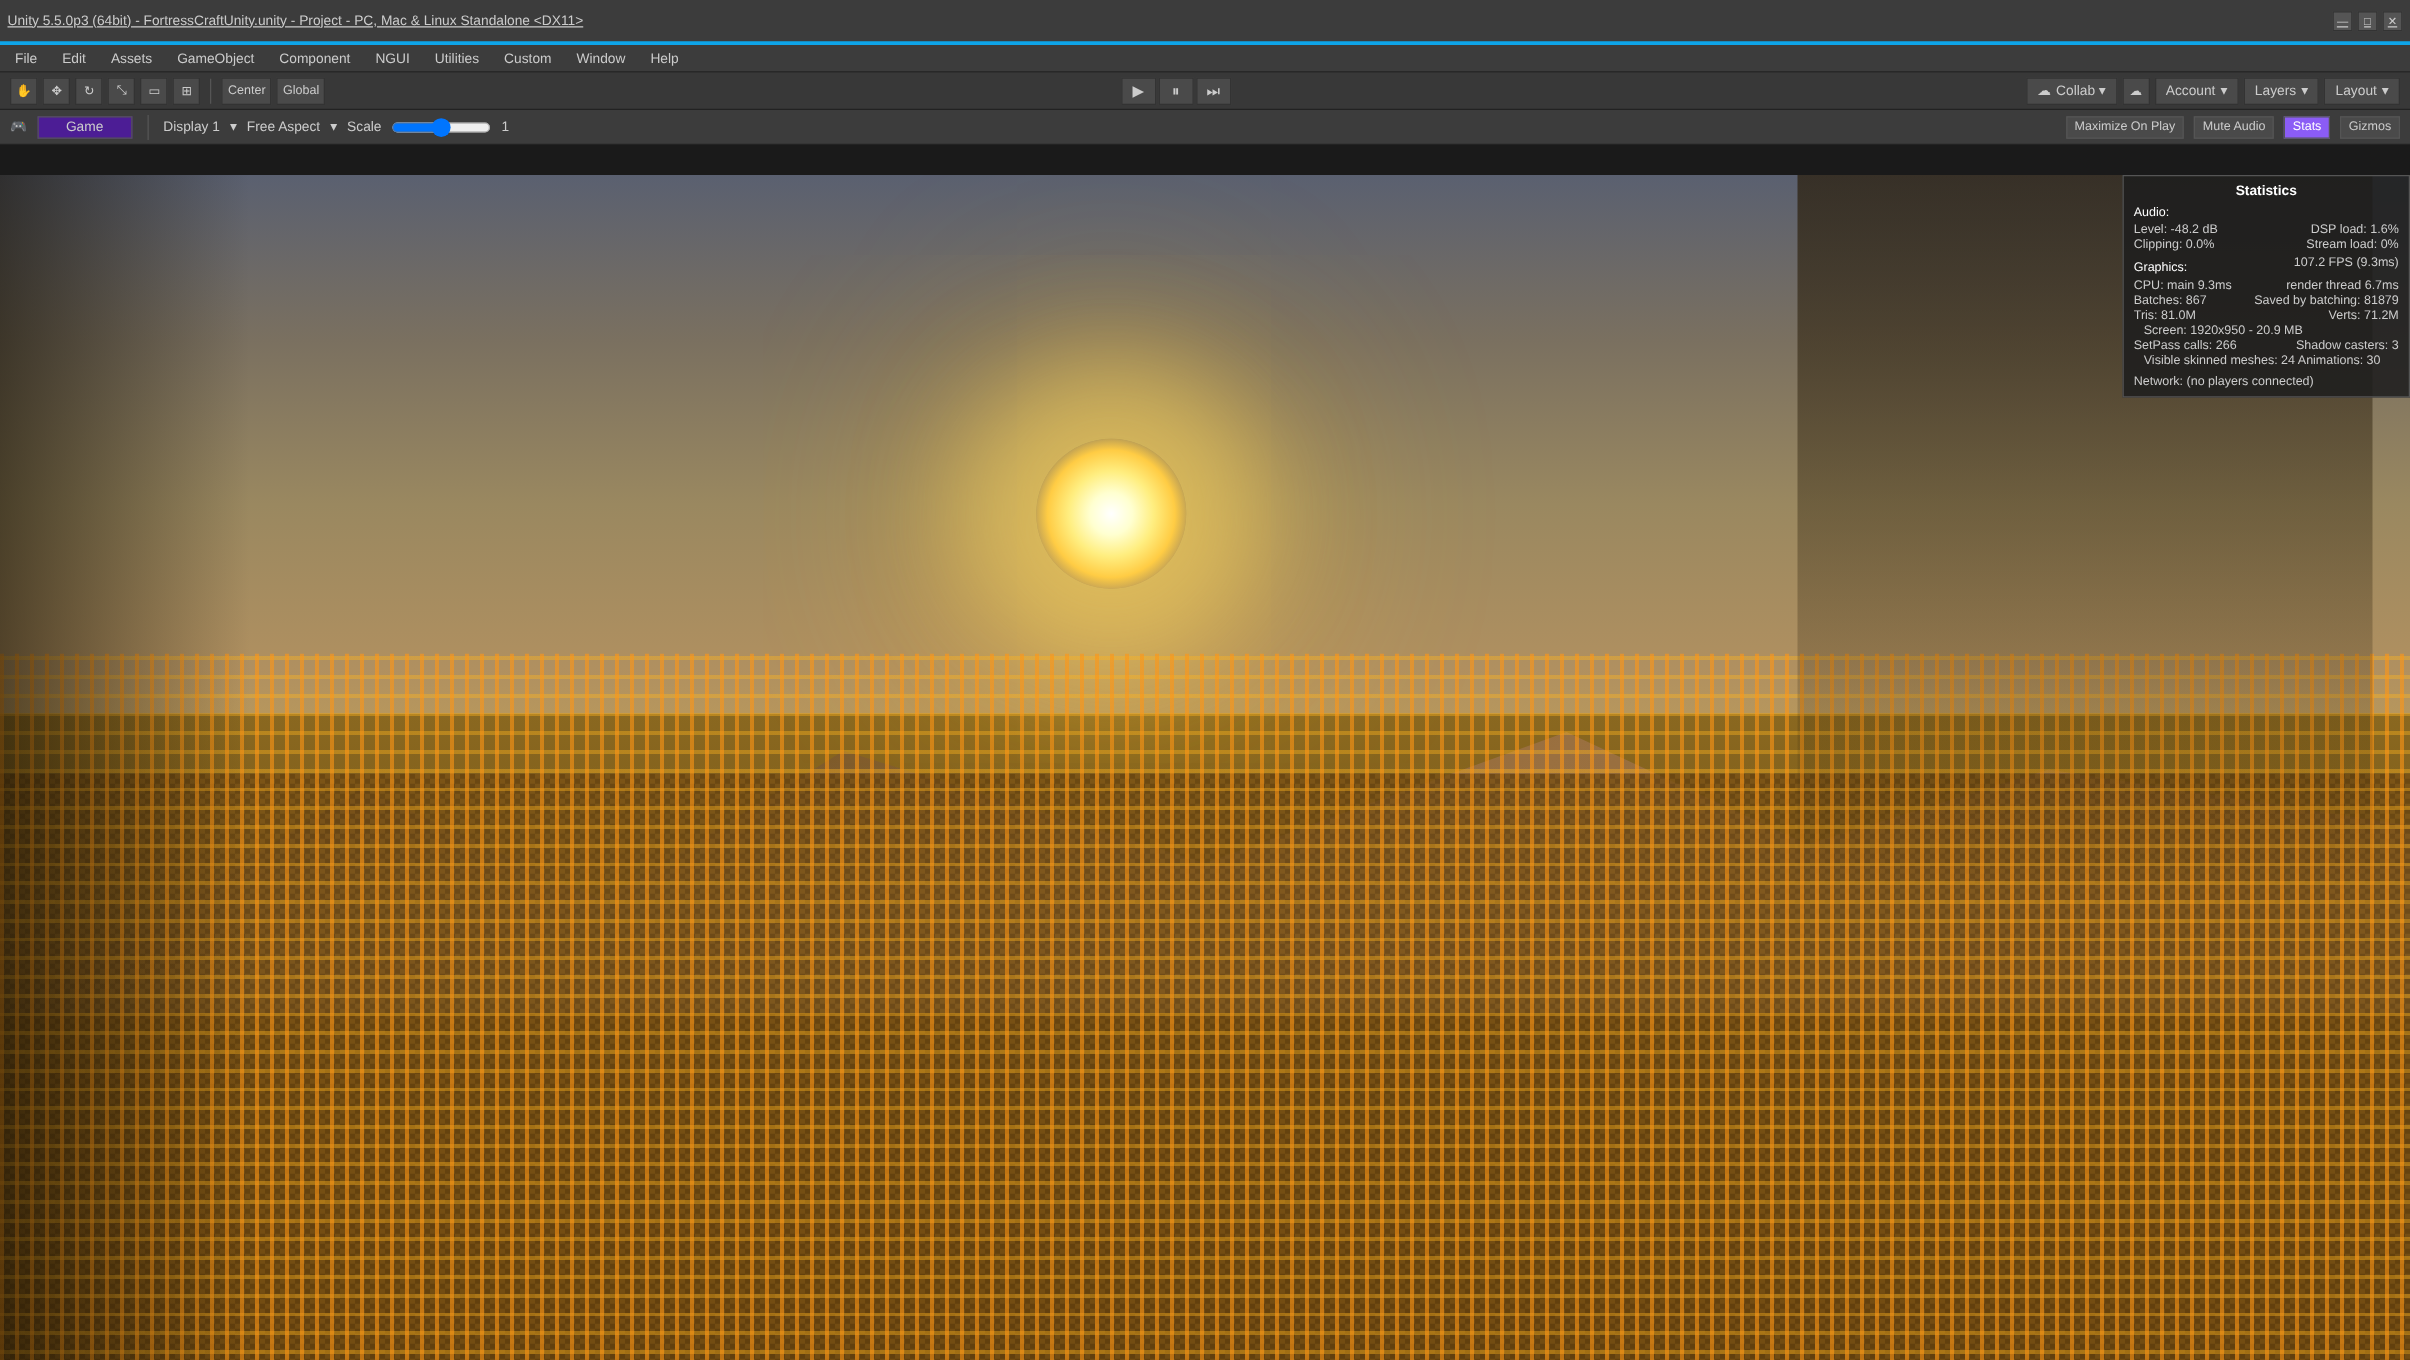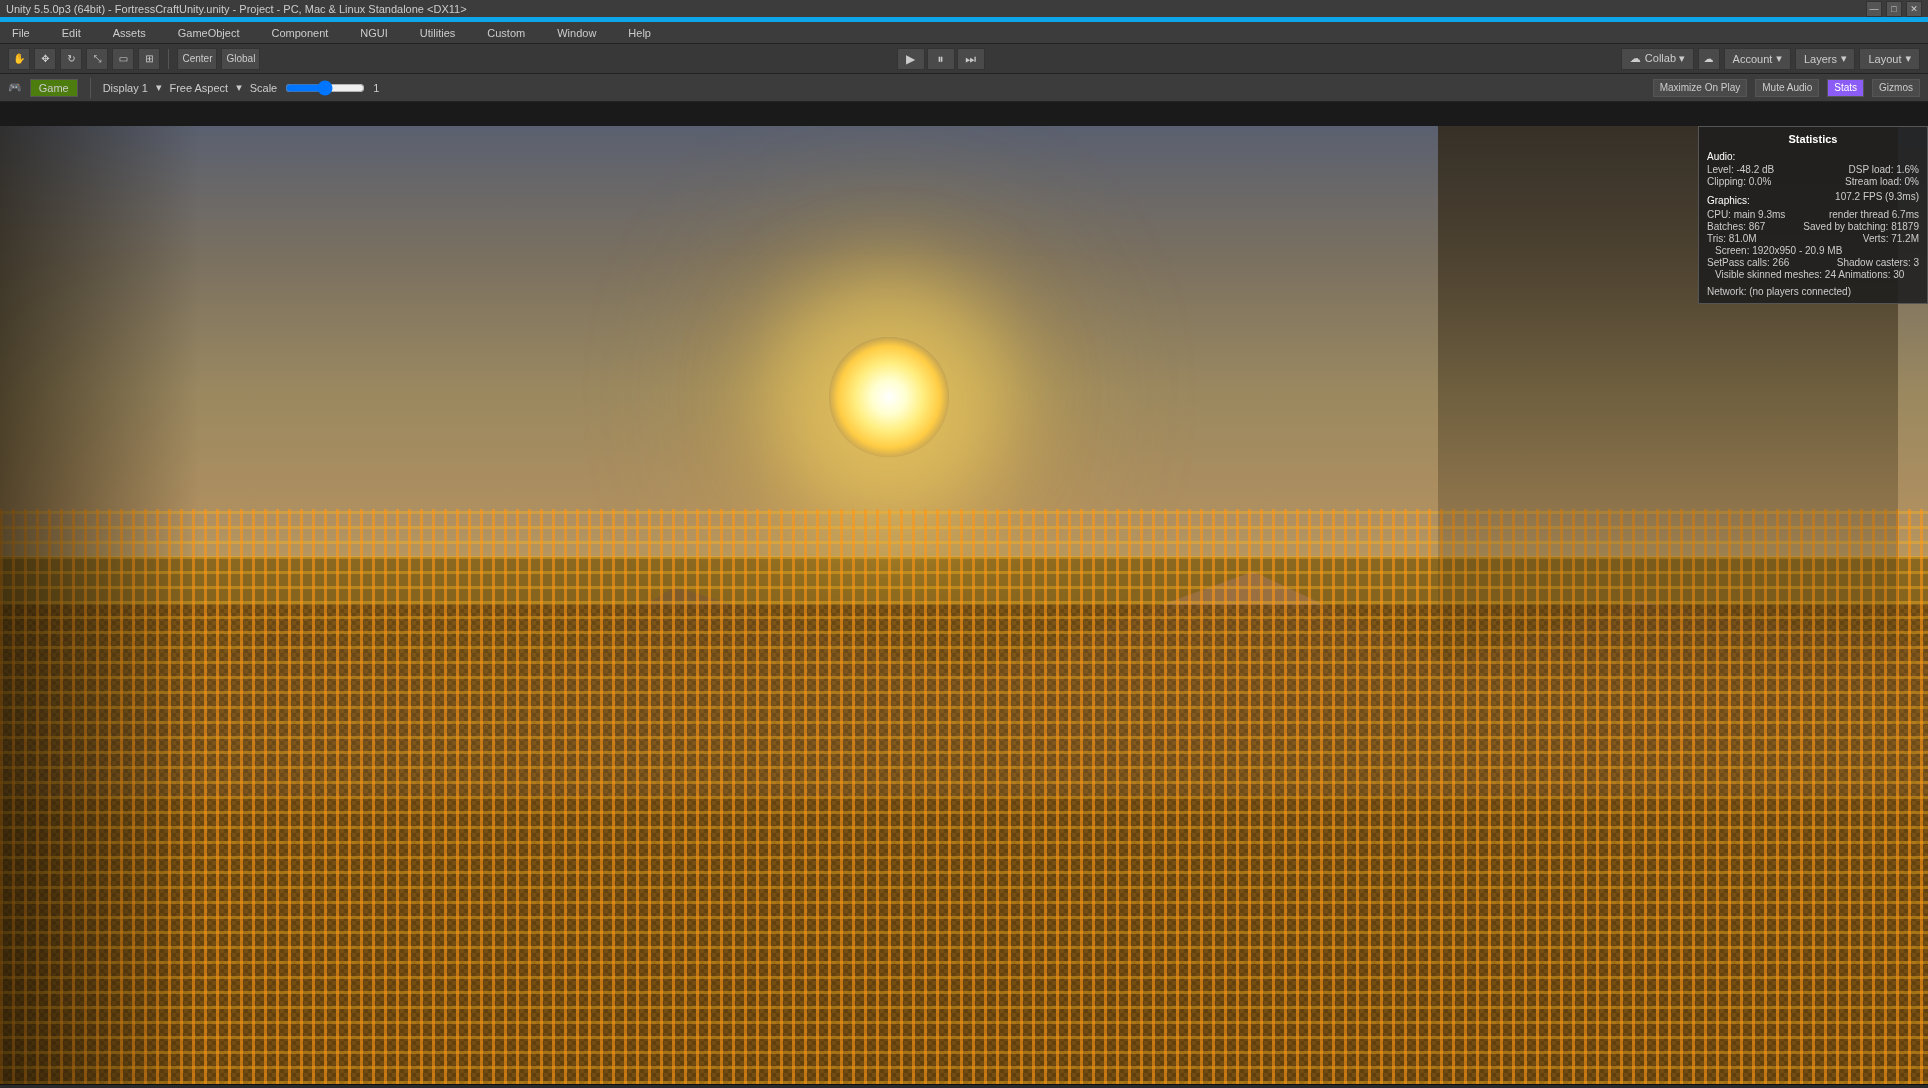--- a/index.html
+++ b/index.html
@@ -9,27 +9,28 @@
       background: #1a1a1a;
       font-family: Arial, sans-serif;
       font-size: 11px;
       color: #ccc;
       overflow: hidden;
     }
 
     
     #title-bar {
       width: 100%;
-      height: 22px;
+      height: 36px;
       background: #3c3c3c;
       display: flex;
       align-items: center;
       justify-content: space-between;
       padding: 0 6px;
-      border-bottom: 5px solid #0ea5e9;
+      border-bottom: 3px solid #0ea5e9;
+      text-decoration: underline;
     }
     #title-text {
       font-size: 11px;
       color: #ccc;
     }
     #title-controls {
       display: flex;
       gap: 4px;
     }
     .title-btn {
@@ -47,21 +48,21 @@
 
     
     #menu-bar {
       width: 100%;
       height: 22px;
       background: #3c3c3c;
       display: flex;
       align-items: center;
       padding: 0 4px;
       border-bottom: 1px solid #222;
-      gap: 16px;
+      gap: 4px;
     }
     .menu-item {
       padding: 2px 8px;
       font-size: 11px;
       color: #ccc;
       cursor: pointer;
     }
 
     
     #toolbar {
@@ -141,22 +142,22 @@
       background: #3c3c3c;
       display: flex;
       align-items: center;
       padding: 0 8px;
       border-bottom: 1px solid #222;
       gap: 8px;
     }
     .panel-tab {
       font-size: 11px;
       color: #ccc;
-      padding: 2px 8px;
-      background: #4d7c0f;
+      padding: 2px 22px;
+      background: #4c1d95;
       border: 1px solid #555;
       cursor: pointer;
     }
     .panel-label {
       font-size: 11px;
       color: #ccc;
     }
     .panel-spacer { flex: 1; }
     .panel-btn {
       height: 18px;

